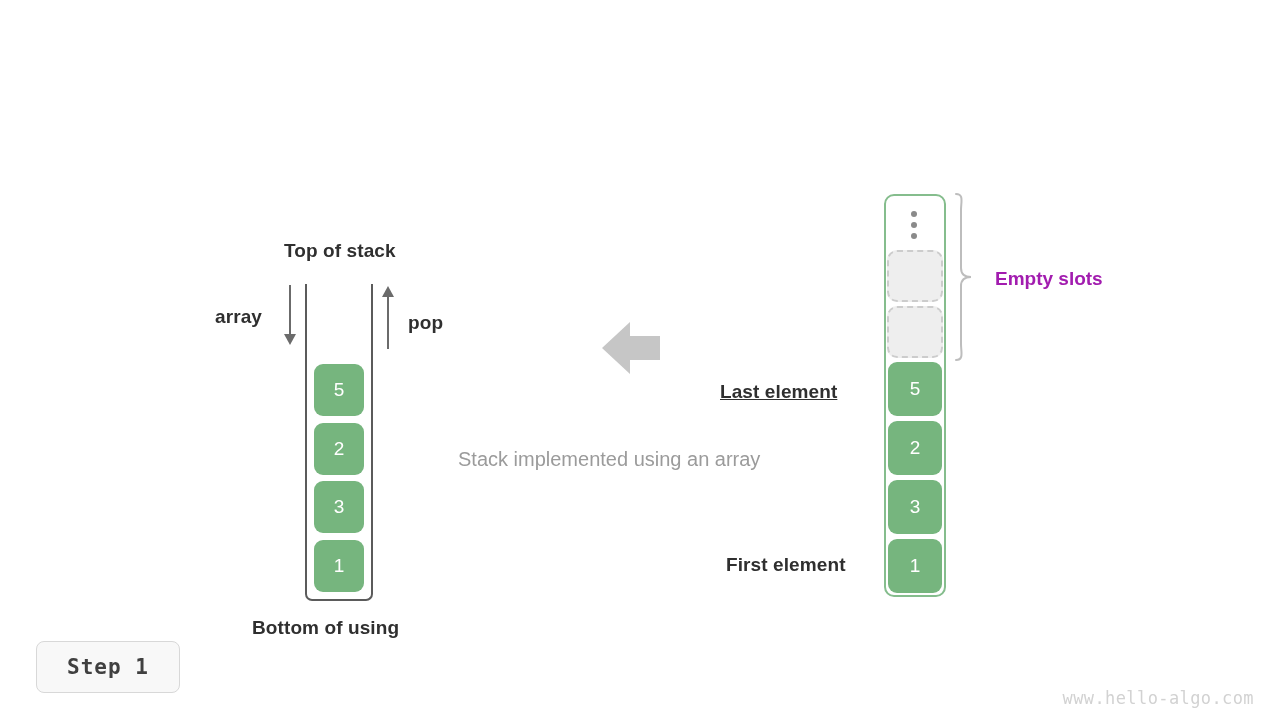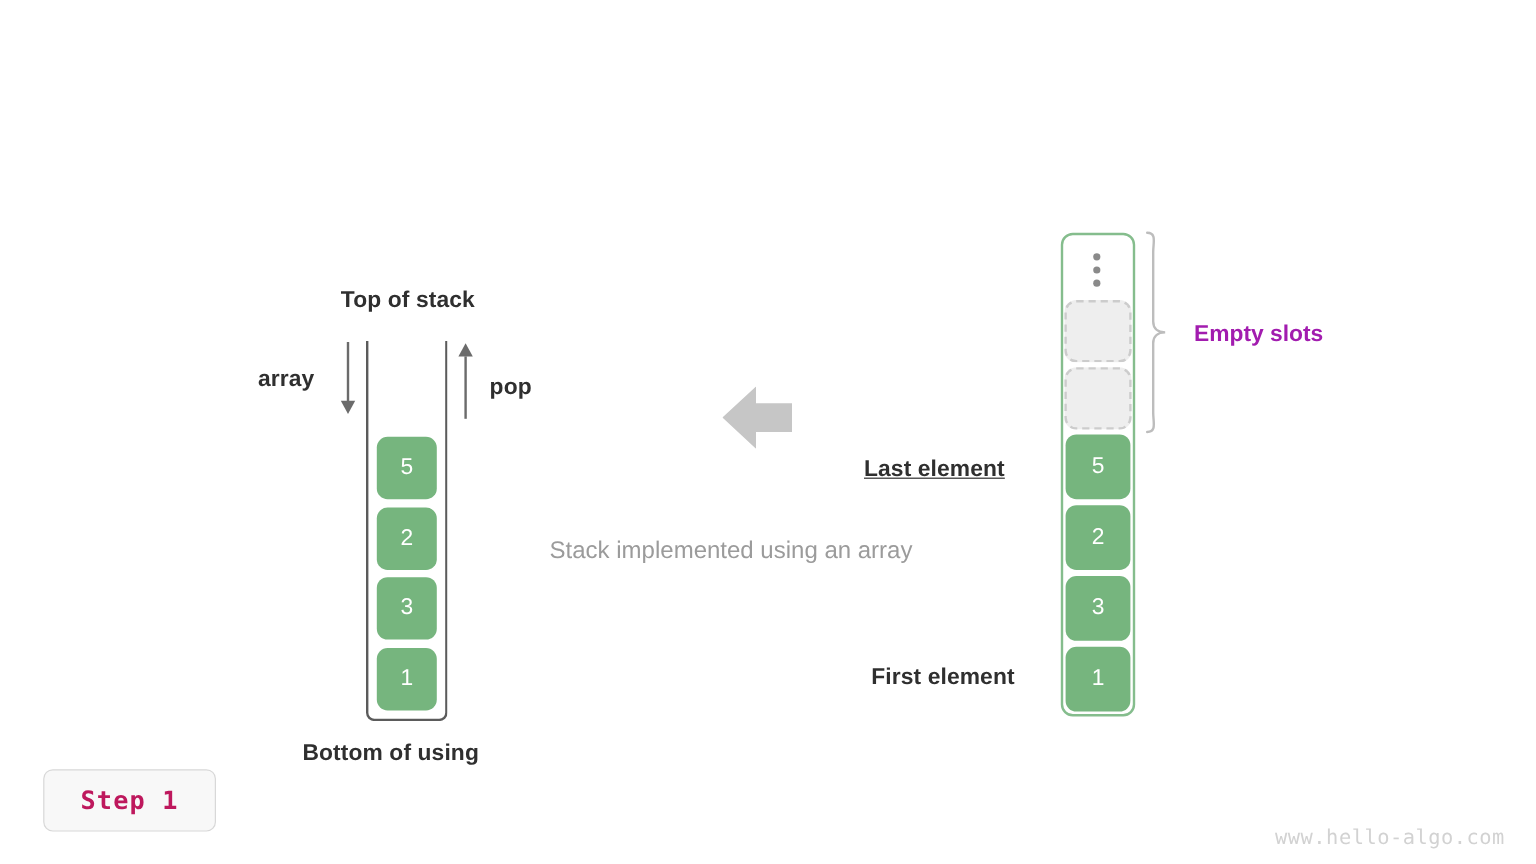--- a/index.html
+++ b/index.html
@@ -179,21 +179,21 @@
     height: 52px;
     border: 1px solid #d8d8d8;
     border-radius: 8px;
     background: #f8f8f8;
     display: flex;
     align-items: center;
     justify-content: center;
     font-family: "DejaVu Sans Mono", "Liberation Mono", monospace;
     font-size: 21px;
     font-weight: bold;
-    color: #be185d;
+    color: #404040;
     letter-spacing: 1px;
     box-sizing: border-box;
   }
 
   
   .watermark {
     position: absolute;
     right: 26px;
     bottom: 12px;
     font-family: "DejaVu Sans Mono", "Liberation Mono", monospace;

